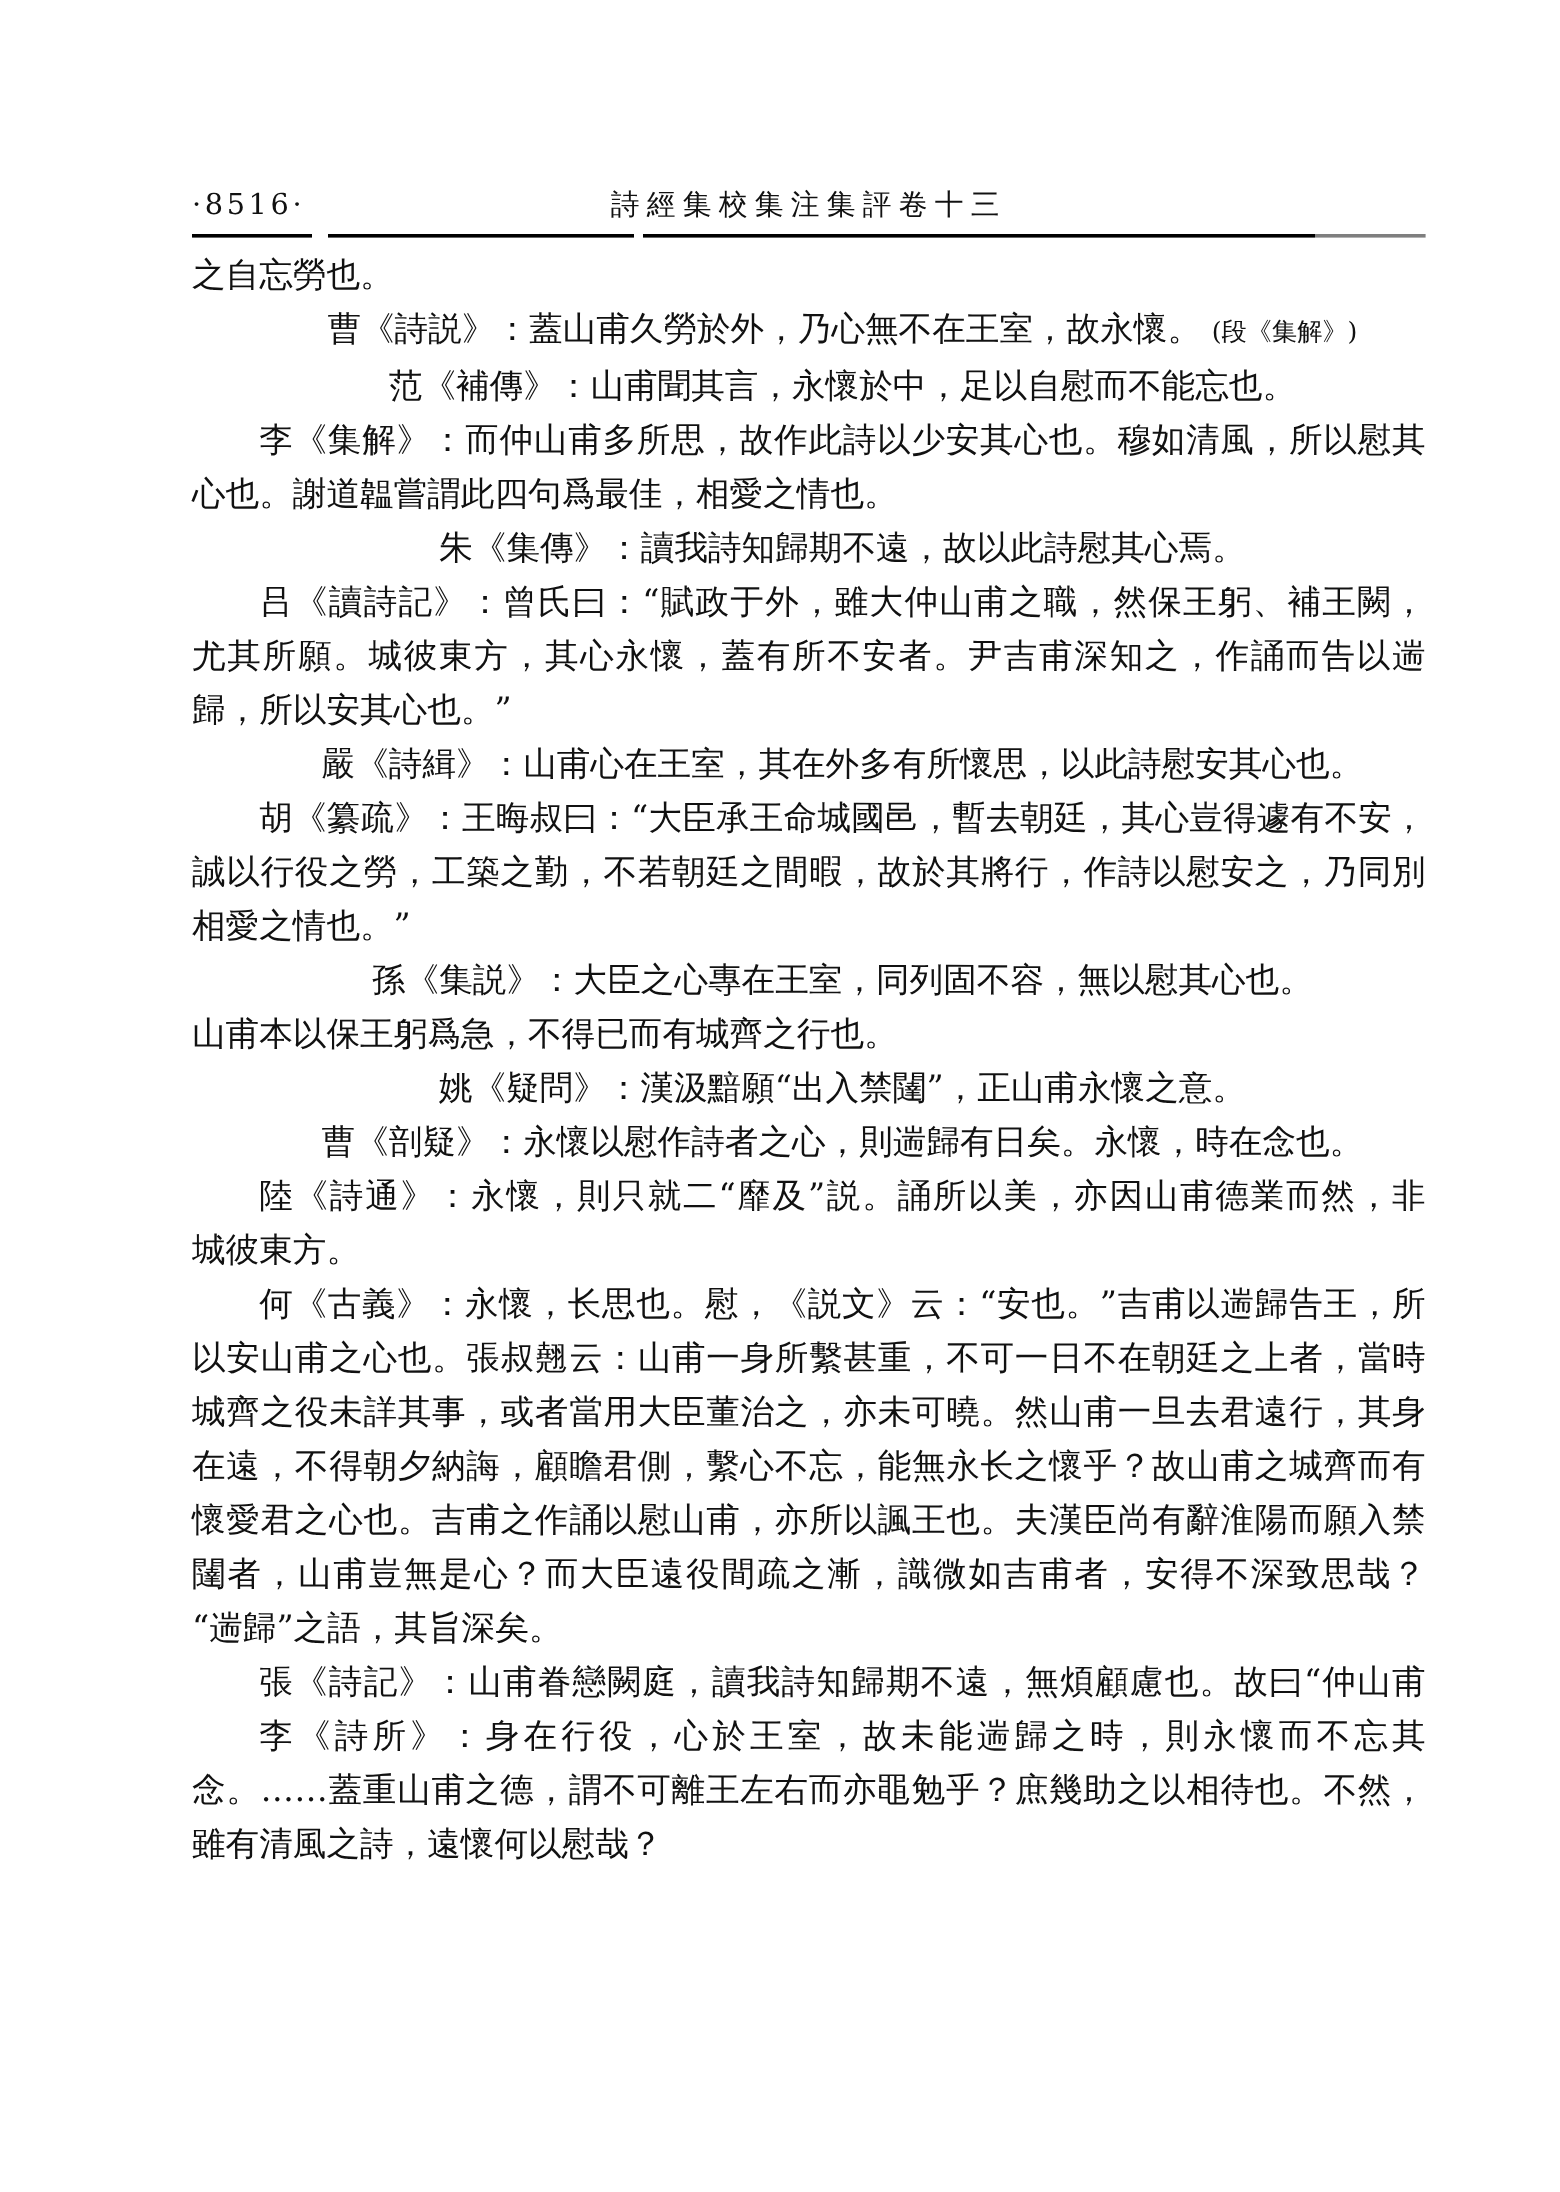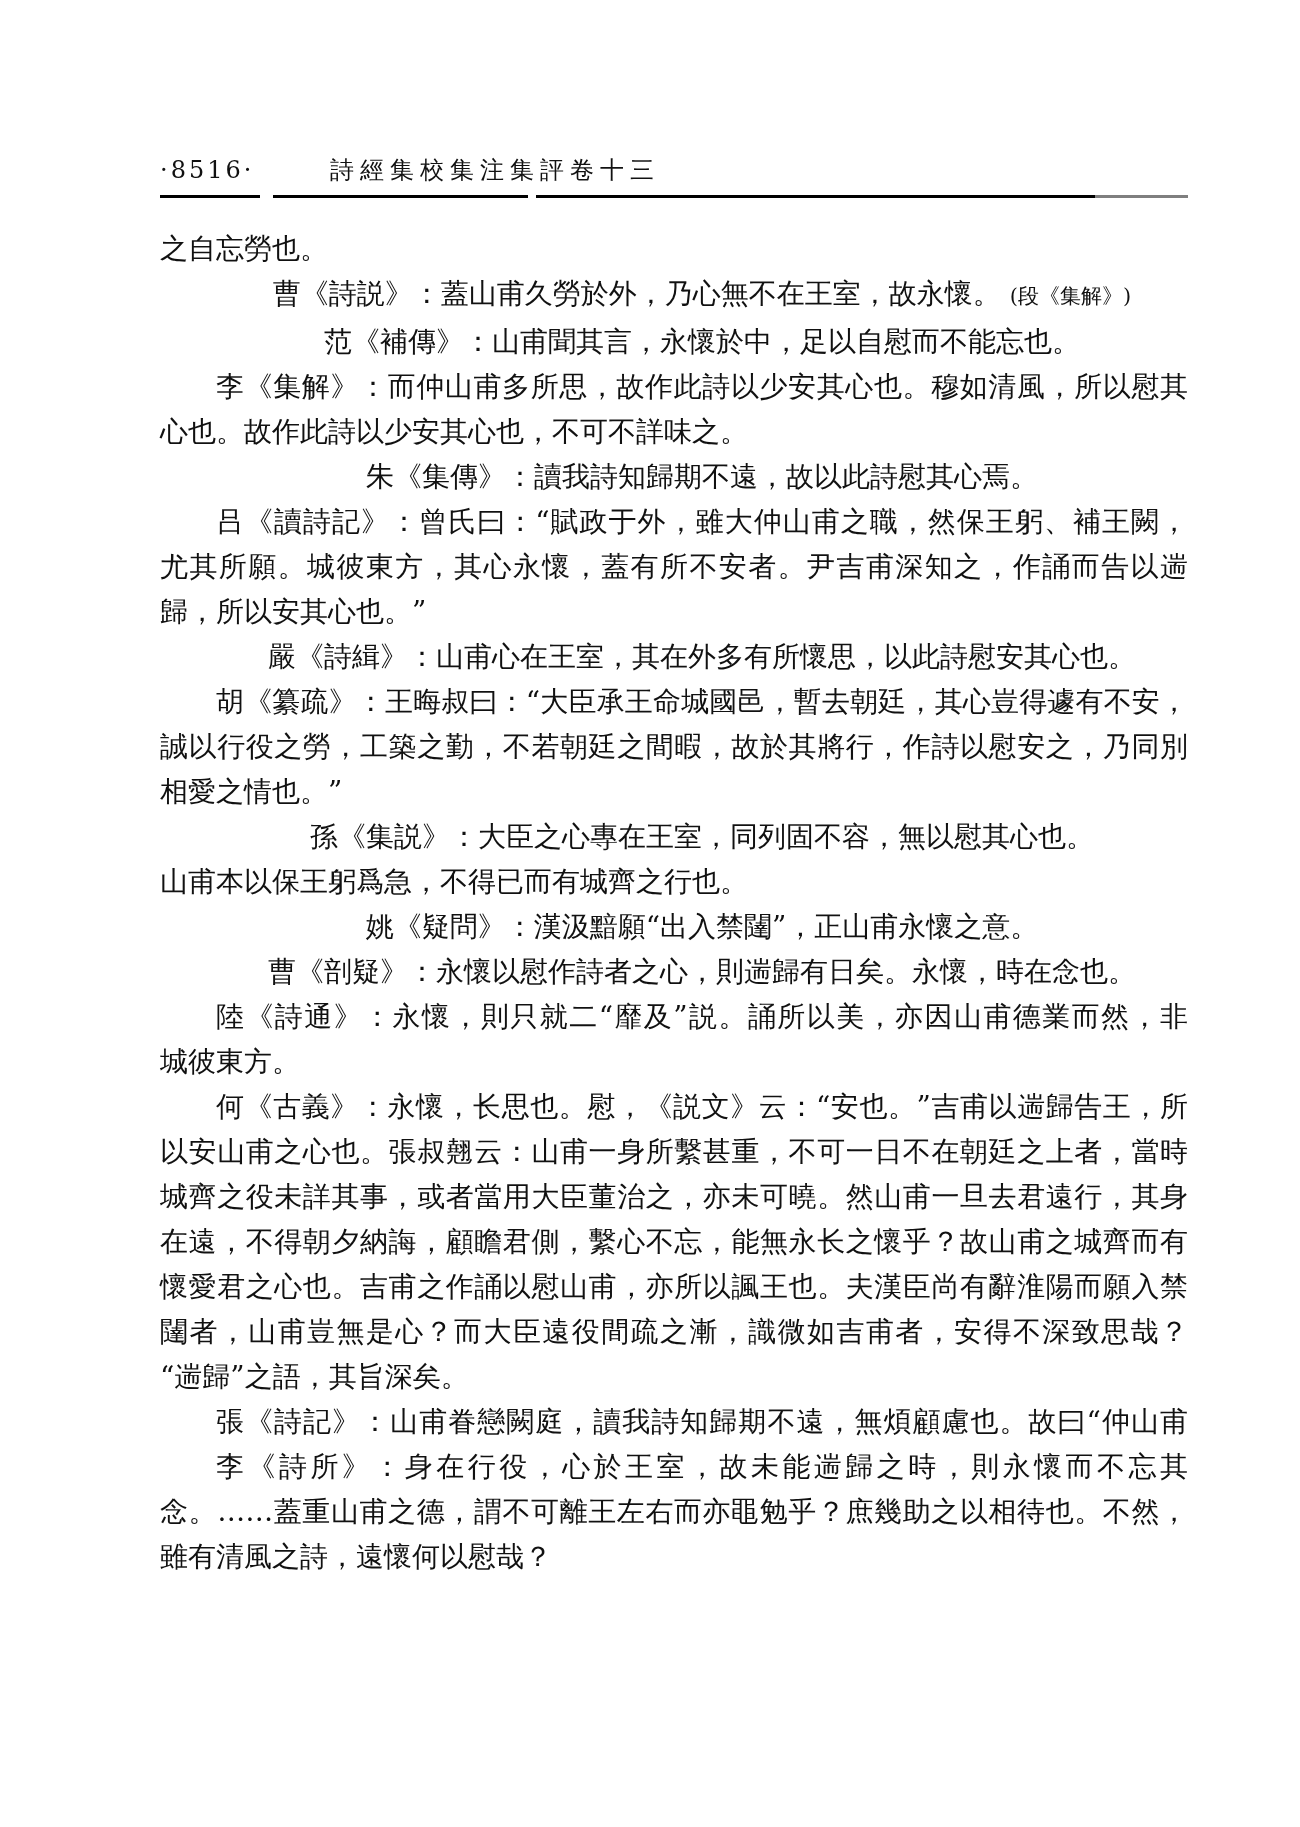--- a/index.html
+++ b/index.html
@@ -22,34 +22,35 @@
     font-size:24px;
     line-height:1;
   }
   .pagenum{
     width:170px;
     letter-spacing:3px;
     white-space:nowrap;
   }
   .title{
     flex:1;
+    text-align:center;
     letter-spacing:6px;
     margin-right:170px;
     white-space:nowrap;
   }
   .rule{
     height:3px;
     margin-top:13px;
     background:linear-gradient(90deg,
       #000 0 9.7%, transparent 9.7% 11%,
       #000 11% 35.8%, transparent 35.8% 36.6%,
       #000 36.6% 91%, rgba(0,0,0,.5) 91% 100%);
   }
   .body{
-    margin-top:28px;
+    margin-top:8px;
     font-size:28px;
     line-height:45px;
   }
   .line{min-height:45px;}
   .line.indent{text-indent:2em;text-align:center;}
   .line.fill{text-align:justify;text-align-last:justify;}
   .note{font-size:21px;}
 </style>
 </head>
 <body>
@@ -76,21 +77,21 @@
         </div>
         <div class="line indent">
           <span>范《補傳》：山甫聞其言，永懷於中，足以自慰而不能忘也。</span>
           
         </div>
         <div class="line indent fill">
           <span>李《集解》：而仲山甫多所思，故作此詩以少安其心也。穆如清風，所以慰其</span>
           
         </div>
         <div class="line">
-          <span>心也。故作此詩以少安其心也，不可不詳味之。</span>
+          <span>心也。謝道韞嘗謂此四句爲最佳，相愛之情也。</span>
           
         </div>
         <div class="line indent">
           <span>朱《集傳》：讀我詩知歸期不遠，故以此詩慰其心焉。</span>
           
         </div>
         <div class="line indent fill">
           <span>吕《讀詩記》：曾氏曰：“賦政于外，雖大仲山甫之職，然保王躬、補王闕，</span>
           
         </div>

